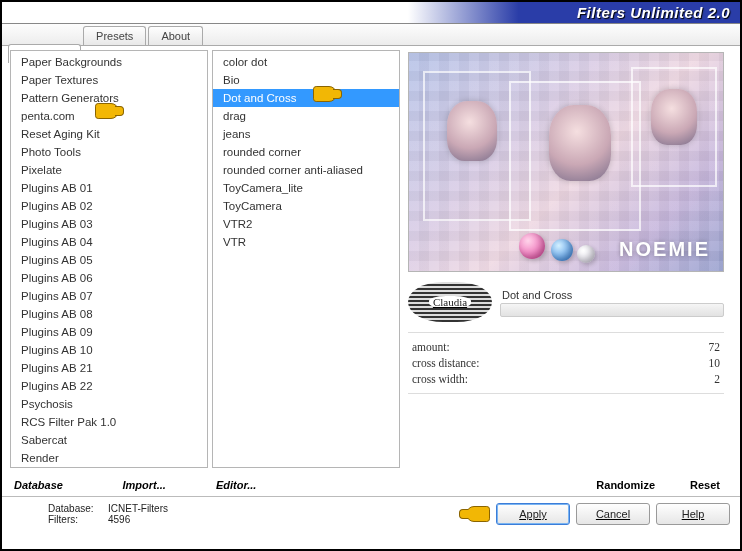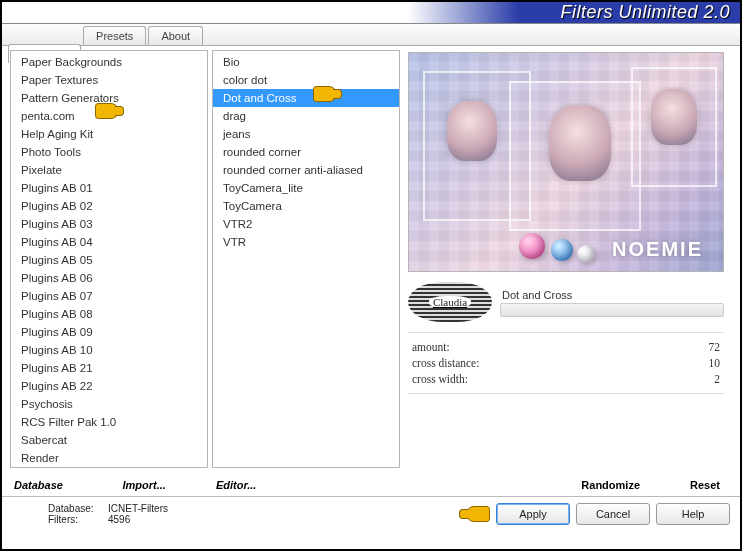--- a/index.html
+++ b/index.html
@@ -17,23 +17,23 @@
     height: 22px;
     background: linear-gradient(to right, #fff 0%, #fff 55%, #2a3da8 70%, #2a3da8 100%);
     display: flex;
     justify-content: flex-end;
     align-items: center;
     padding-right: 10px;
     border-bottom: 1px solid #888;
   }
   .titlebar-text {
     color: #fff;
-    font-weight: normal;
+    font-weight: bold;
     font-style: italic;
-    font-size: 18px;
+    font-size: 15px;
     letter-spacing: 0.5px;
     text-shadow: 1px 1px 1px #000;
   }
   .tabs-row {
     display: flex;
     height: 22px;
     border-bottom: 1px solid #aaa;
     background: linear-gradient(#fdfdfd,#ececec);
     padding-left: 6px;
     align-items: flex-end;
@@ -124,21 +124,21 @@
     content: "";
     position: absolute;
     inset: 0;
     background:
       repeating-linear-gradient(0deg, rgba(255,255,255,0.05) 0 10px, rgba(0,0,0,0.03) 10px 20px),
       repeating-linear-gradient(90deg, rgba(255,255,255,0.05) 0 10px, rgba(0,0,0,0.03) 10px 20px);
   }
   .preview .noemie {
     position: absolute;
     bottom: 10px;
-    right: 20px;
+    right: 13px;
     color: #fff;
     font-size: 20px;
     font-weight: 600;
     letter-spacing: 2px;
     text-shadow: 0 0 4px rgba(0,0,0,0.3);
   }
   .frame-a { position:absolute; border:2px solid rgba(255,255,255,0.7); }
   .face {
     position:absolute;
     border-radius: 40% 40% 35% 35%;
@@ -192,41 +192,42 @@
     display:flex;
     justify-content: space-between;
     padding: 2px 6px;
     font-size: 11.5px;
     color:#333;
     font-family:Liberation Serif, serif;
   }
   .col3-btns {
     display:flex;
     justify-content: flex-end;
-    gap: 42px;
+    gap: 27px;
     margin-top: auto;
     padding: 6px 2px 2px;
   }
 
   .footer {
     border-top: 1px solid #bbb;
     padding: 6px 10px 4px 10px;
     display:flex;
     align-items: flex-start;
     height: 50px;
   }
   .footer-info { font-size:10px; color:#222;margin-left:36px; }
   .footer-info .row { display:flex; }
   .footer-info .k { width: 60px; }
   .footer-buttons {
     margin-left:auto;
     display:flex;
     gap:6px;
     align-items: center;
     position: relative;
+    text-decoration: underline;
   }
   .winbtn {
     min-width: 74px;
     height: 22px;
     border: 1px solid #9a9a9a;
     background: linear-gradient(#fefefe,#e6e6e6);
     border-radius: 3px;
     font-size: 11px;
     color:#222;
     display:flex;
@@ -288,21 +289,21 @@
 <div class="main">
 
   <div class="col1">
     <div class="listbox" id="cat-list" style="position:relative;">
 
       <div class="hand" style="top:50px; left:84px;"></div>
     <div class="item">Paper Backgrounds</div>
         <div class="item">Paper Textures</div>
         <div class="item">Pattern Generators</div>
         <div class="item">penta.com</div>
-        <div class="item">Help Aging Kit</div>
+        <div class="item">Reset Aging Kit</div>
         <div class="item">Photo Tools</div>
         <div class="item">Pixelate</div>
         <div class="item">Plugins AB 01</div>
         <div class="item">Plugins AB 02</div>
         <div class="item">Plugins AB 03</div>
         <div class="item">Plugins AB 04</div>
         <div class="item">Plugins AB 05</div>
         <div class="item">Plugins AB 06</div>
         <div class="item">Plugins AB 07</div>
         <div class="item">Plugins AB 08</div>
@@ -318,22 +319,22 @@
       </div>
     <div class="col-btns">
       <span class="lbl-btn" style="flex:1">Database</span>
       <span class="lbl-btn" style="flex:1">Import...</span>
     </div>
   </div>
 
   <div class="col2">
     <div class="listbox" id="filter-list" style="position:relative;">
       <div class="hand" style="top:33px; left:100px;"></div>
-    <div class="item">Bio</div>
-        <div class="item">color dot</div>
+    <div class="item">color dot</div>
+        <div class="item">Bio</div>
         <div class="item selected">Dot and Cross</div>
         <div class="item">drag</div>
         <div class="item">jeans</div>
         <div class="item">rounded corner</div>
         <div class="item">rounded corner anti-aliased</div>
         <div class="item">ToyCamera_lite</div>
         <div class="item">ToyCamera</div>
         <div class="item">VTR2</div>
         <div class="item">VTR</div>
       </div>

